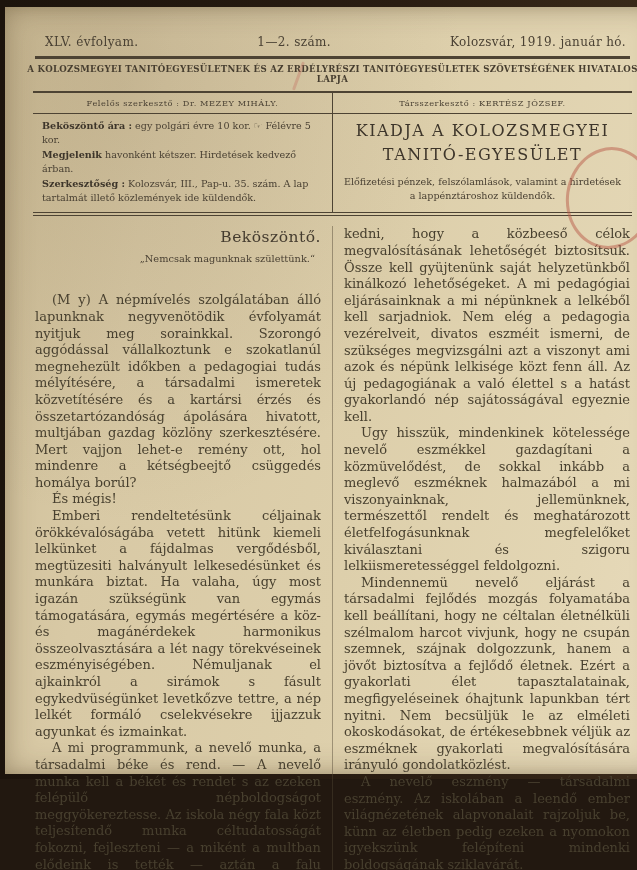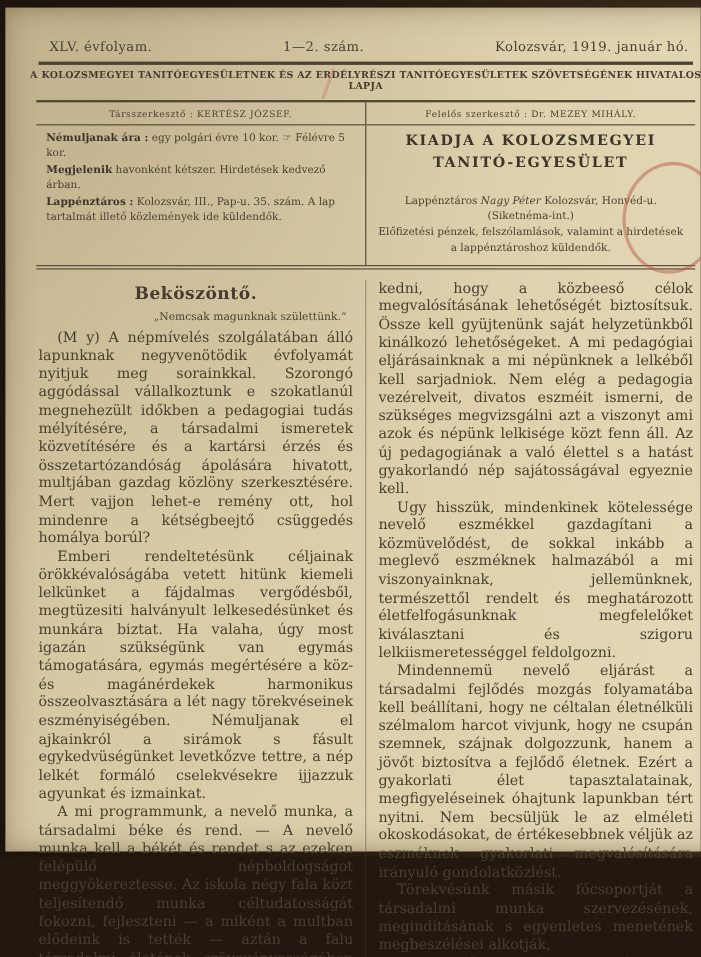--- a/index.html
+++ b/index.html
@@ -30,28 +30,28 @@
   
   .infobar{margin:7px 28px 0;border-top:2px solid #4d4333;border-bottom:4px double #4d4333;}
   .editors{display:flex;border-bottom:1.5px solid #4d4333;}
   .editors>div{flex:1;text-align:center;font-size:8.2px;letter-spacing:.6px;padding:5px 4px;color:#4a4133;}
   .editors>div:first-child{border-right:1.2px solid #4d4333;}
   .boxes{display:flex;}
   .box{flex:1;padding:5px 9px 7px;font-size:9.6px;line-height:1.5;color:#4a4133;}
   .box-left{border-right:1.2px solid #4d4333;}
   .box-left b{color:#3d352a;}
   .box-right{text-align:center;}
-  .kiadja{font-size:13px;letter-spacing:1.5px;color:#3d352a;margin-bottom:18px;font-weight:bold;}
+  .kiadja{font-size:16px;letter-spacing:1.5px;color:#3d352a;margin-bottom:8px;}
   .ital{font-style:italic;}
   
   .bodycols{display:flex;margin:10px 30px 0;align-items:stretch;}
   .col{flex:1;min-width:0;}
   .coldiv{width:0;border-left:1px solid rgba(80,68,50,.45);margin:0 11px;}
-  h2{margin:2px 0 7px;text-align:center;font-size:15.5px;font-weight:bold;letter-spacing:.5px;color:#453c2f;}
-  .epigraph{font-size:9.8px;text-align:right;padding-right:6px;margin-bottom:6px;color:#4a4133;}
+  h2{margin:2px 0 7px;text-align:right;font-size:15.5px;font-weight:normal;letter-spacing:.5px;color:#453c2f;}
+  .epigraph{font-size:9.8px;text-align:right;padding-right:6px;margin-bottom:28px;color:#4a4133;}
   .col p{margin:0;font-size:13px;line-height:16.6px;text-align:justify;text-indent:17px;color:#48402f;}
   .col p.noindent{text-indent:0;}
   
   .red-circle{position:absolute;top:140px;right:6px;width:82px;height:96px;border:3px solid rgba(186,92,74,.5);
               border-radius:50%;transform:rotate(8deg);pointer-events:none;}
   .red-stroke{position:absolute;top:54px;left:292px;width:3px;height:30px;background:rgba(196,110,95,.35);
               transform:rotate(20deg);border-radius:2px;pointer-events:none;}
 </style>
 </head>
 <body>
@@ -63,52 +63,51 @@
       <span>XLV. évfolyam.</span>
       <span>1—2. szám.</span>
       <span>Kolozsvár, 1919. január hó.</span>
     </div>
     <div class="toprule"></div>
 
     <div class="tagline">A KOLOZSMEGYEI TANITÓEGYESÜLETNEK ÉS AZ ERDÉLYRÉSZI TANITÓEGYESÜLETEK SZÖVETSÉGÉNEK HIVATALOS LAPJA</div>
 
     <div class="infobar">
       <div class="editors">
+        <div>Felelős szerkesztő : Dr. MEZEY MIHÁLY.</div>
         <div>Társszerkesztő : KERTÉSZ JÓZSEF.</div>
-        <div>Felelős szerkesztő : Dr. MEZEY MIHÁLY.</div>
       </div>
       <div class="boxes">
         <div class="box box-left">
-          <b>Némuljanak ára :</b><span> egy polgári évre 10 kor. ☞ Félévre 5 kor.</span><br>
+          <b>Beköszöntő ára :</b><span> egy polgári évre 10 kor. ☞ Félévre 5 kor.</span><br>
           <b>Megjelenik</b><span> havonként kétszer.  Hirdetések kedvező árban.</span><br>
-          <b>Lappénztáros :</b><span> Kolozsvár, III., Pap-u. 35. szám. A lap tartalmát illető közlemények ide küldendők.</span>
+          <b>Szerkesztőség :</b><span> Kolozsvár, III., Pap-u. 35. szám. A lap tartalmát illető közlemények ide küldendők.</span>
         </div>
         <div class="box box-right">
           <div class="kiadja">KIADJA A KOLOZSMEGYEI TANITÓ-EGYESÜLET</div>
-          <div><span>Lappénztáros </span><span class="ital">Nagy Péter</span><span> Kolozsvár, Honvéd-u. (Siketnéma-int.)</span></div>
           <div>Előfizetési pénzek, felszólamlások, valamint a hirdetések a lappénztároshoz küldendők.</div>
         </div>
       </div>
     </div>
 
     <div class="bodycols">
       <div class="col">
         <h2>Beköszöntő.</h2>
         <div class="epigraph">„Nemcsak magunknak születtünk.“</div>
         <p class="indent">(M y) A népmívelés szolgálatában álló lapunknak negyvenötödik évfolyamát nyitjuk meg sorainkkal. Szorongó aggódással vállalkoztunk e szokatlanúl megnehezült időkben a pedagogiai tudás mélyítésére, a társadalmi ismeretek közvetítésére és a kartársi érzés és összetartózandóság ápolására hivatott, multjában gazdag közlöny szerkesztésére. Mert vajjon lehet-e remény ott, hol mindenre a kétségbeejtő csüggedés homálya borúl?</p>
+        <p class="indent">És mégis!</p>
         <p class="indent">Emberi rendeltetésünk céljainak örökkévalóságába vetett hitünk kiemeli lelkünket a fájdalmas vergődésből, megtüzesiti halványult lelkesedésünket és munkára biztat. Ha valaha, úgy most igazán szükségünk van egymás támogatására, egymás megértésére a köz- és magánérdekek harmonikus összeolvasztására a lét nagy törekvéseinek eszményiségében. Némuljanak el ajkainkról a sirámok s fásult egykedvüségünket levetkőzve tettre, a nép lelkét formáló cselekvésekre ijjazzuk agyunkat és izmainkat.</p>
         <p class="indent">A mi programmunk, a nevelő munka, a társadalmi béke és rend. — A nevelő munka kell a békét és rendet s az ezeken felépülő népboldogságot meggyökereztesse. Az iskola négy fala közt teljesítendő munka céltudatosságát fokozni, fejleszteni — a miként a multban elődeink is tették — aztán a falu társadalmi életének szövevényességében biztos irányokat mutatni a nép lelkületét, érzéseit nemesíteni, gondolkozását egy magasabb egységbe olvasztani a mi törekvésünk.</p>
 
       </div>
       <div class="coldiv"></div>
       <div class="col">
         <p class="noindent">kedni, hogy a közbeeső célok megvalósításának lehetőségét biztosítsuk. Össze kell gyüjtenünk saját helyzetünkből kinálkozó lehetőségeket. A mi pedagógiai eljárásainknak a mi népünknek a lelkéből kell sarjadniok. Nem elég a pedagogia vezérelveit, divatos eszméit ismerni, de szükséges megvizsgálni azt a viszonyt ami azok és népünk lelkisége közt fenn áll. Az új pedagogiának a való élettel s a hatást gyakorlandó nép sajátosságával egyeznie kell.</p>
         <p class="indent">Ugy hisszük, mindenkinek kötelessége nevelő eszmékkel gazdagítani a közmüvelődést, de sokkal inkább a meglevő eszméknek halmazából a mi viszonyainknak, jellemünknek, természettől rendelt és meghatározott életfelfogásunknak megfelelőket kiválasztani és szigoru lelkiismeretességgel feldolgozni.</p>
         <p class="indent">Mindennemü nevelő eljárást a társadalmi fejlődés mozgás folyamatába kell beállítani, hogy ne céltalan életnélküli szélmalom harcot vivjunk, hogy ne csupán szemnek, szájnak dolgozzunk, hanem a jövőt biztosítva a fejlődő életnek. Ezért a gyakorlati élet tapasztalatainak, megfigyeléseinek óhajtunk lapunkban tért nyitni. Nem becsüljük le az elméleti okoskodásokat, de értékesebbnek véljük az eszméknek gyakorlati megvalósítására irányuló gondolatközlést.</p>
-        <p class="indent">Törekvésünk másik főcsoportját a társadalmi munka szervezésének, megindításának s egyenletes menetének megbeszélései alkotják,</p>
         <p class="indent">A nevelő eszmény — társadalmi eszmény. Az iskolában a leendő ember világnézetének alapvonalait rajzoljuk be, künn az életben pedig ezeken a nyomokon igyekszünk felépíteni mindenki boldogságának sziklavárát.</p>
 
       </div>
     </div>
 
     <div class="red-circle"></div>
     <div class="red-stroke"></div>
   </div>
 </div>
 

